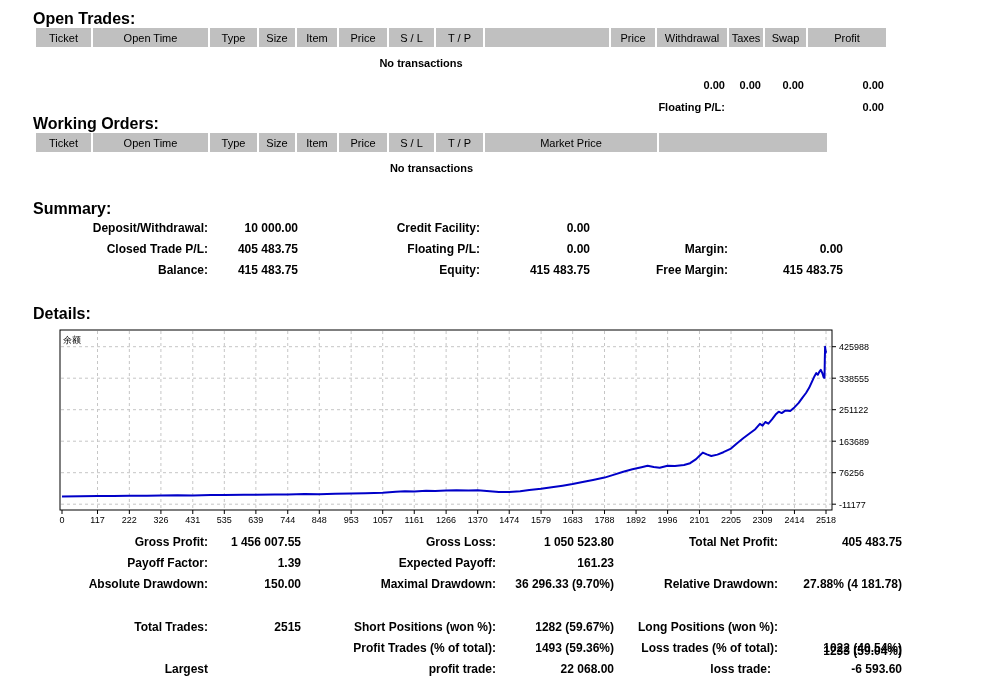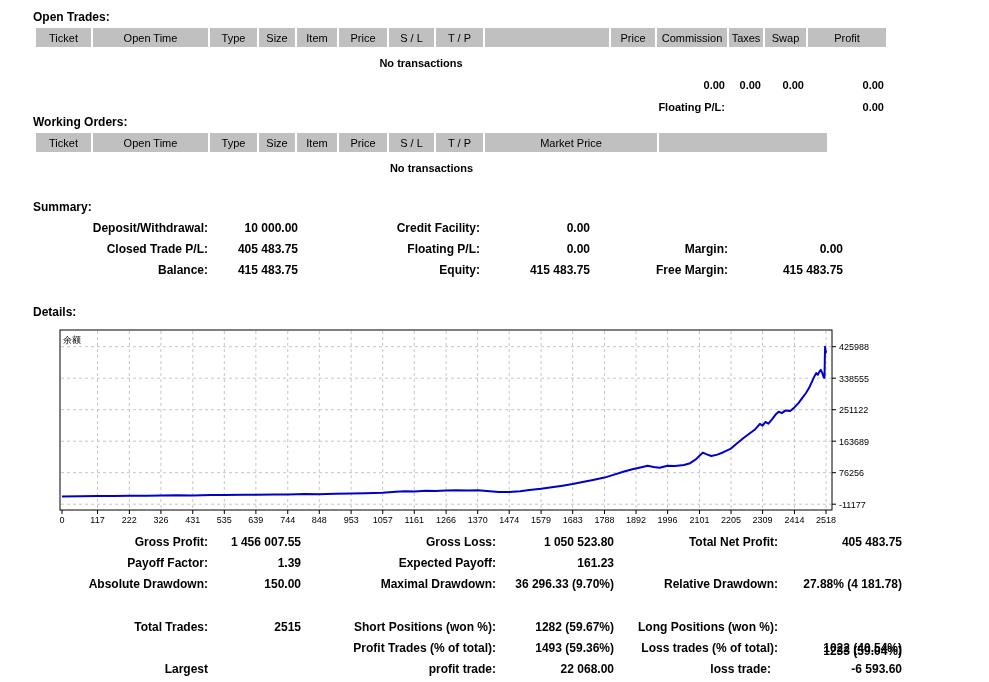--- a/index.html
+++ b/index.html
@@ -1,19 +1,19 @@
 <!DOCTYPE html>
 <html><head>
 <meta charset="utf-8">
 <style>
   * { margin:0; padding:0; box-sizing:border-box; }
   html,body { background:#fff; }
   .page { position:relative; width:989px; height:682px; background:#fff;
           font-family:"Liberation Sans", sans-serif; color:#000; overflow:hidden; }
-  .heading { position:absolute; left:33px; font-size:12px; font-weight:bold; white-space:nowrap; }
+  .heading { position:absolute; left:33px; font-size:16px; font-weight:bold; white-space:nowrap; }
   .cell { position:absolute; font-size:12px; font-weight:bold; white-space:nowrap; text-align:right; }
   .clip-top { position:absolute; top:0; left:0; width:989px; height:6px; overflow:hidden; }
   .clip-top span { position:absolute; top:-11px; font-size:12px; font-weight:bold; white-space:nowrap; }
   table.mt { position:absolute; border-collapse:separate; border-spacing:2px 1px; table-layout:fixed; }
   table.mt td { font-size:11px; height:19px; padding:0 2px; white-space:nowrap; overflow:hidden; }
   td.hdr { background:#c0c0c0; text-align:center; }
   tr.datarow td { height:21px; vertical-align:bottom;font-weight:bold; }
   td.num { text-align:right; }
   td.boldlbl { font-size:12px; font-weight:bold; text-align:right; }
   td.boldval { font-size:12px; font-weight:bold; text-align:right; }
@@ -55,21 +55,21 @@
       <td class="hdr">Ticket</td>
       <td class="hdr">Open Time</td>
       <td class="hdr">Type</td>
       <td class="hdr">Size</td>
       <td class="hdr">Item</td>
       <td class="hdr">Price</td>
       <td class="hdr">S / L</td>
       <td class="hdr">T / P</td>
       <td class="hdr"></td>
       <td class="hdr">Price</td>
-      <td class="hdr">Commission</td>
+      <td class="hdr">Withdrawal</td>
       <td class="hdr">Taxes</td>
       <td class="hdr">Swap</td>
       <td class="hdr">Profit</td>
     </tr>
     <tr class="datarow">
       <td colspan="13" class="notrans">No transactions</td>
       <td></td>
     </tr>
     <tr class="datarow">
       <td colspan="10"></td>

